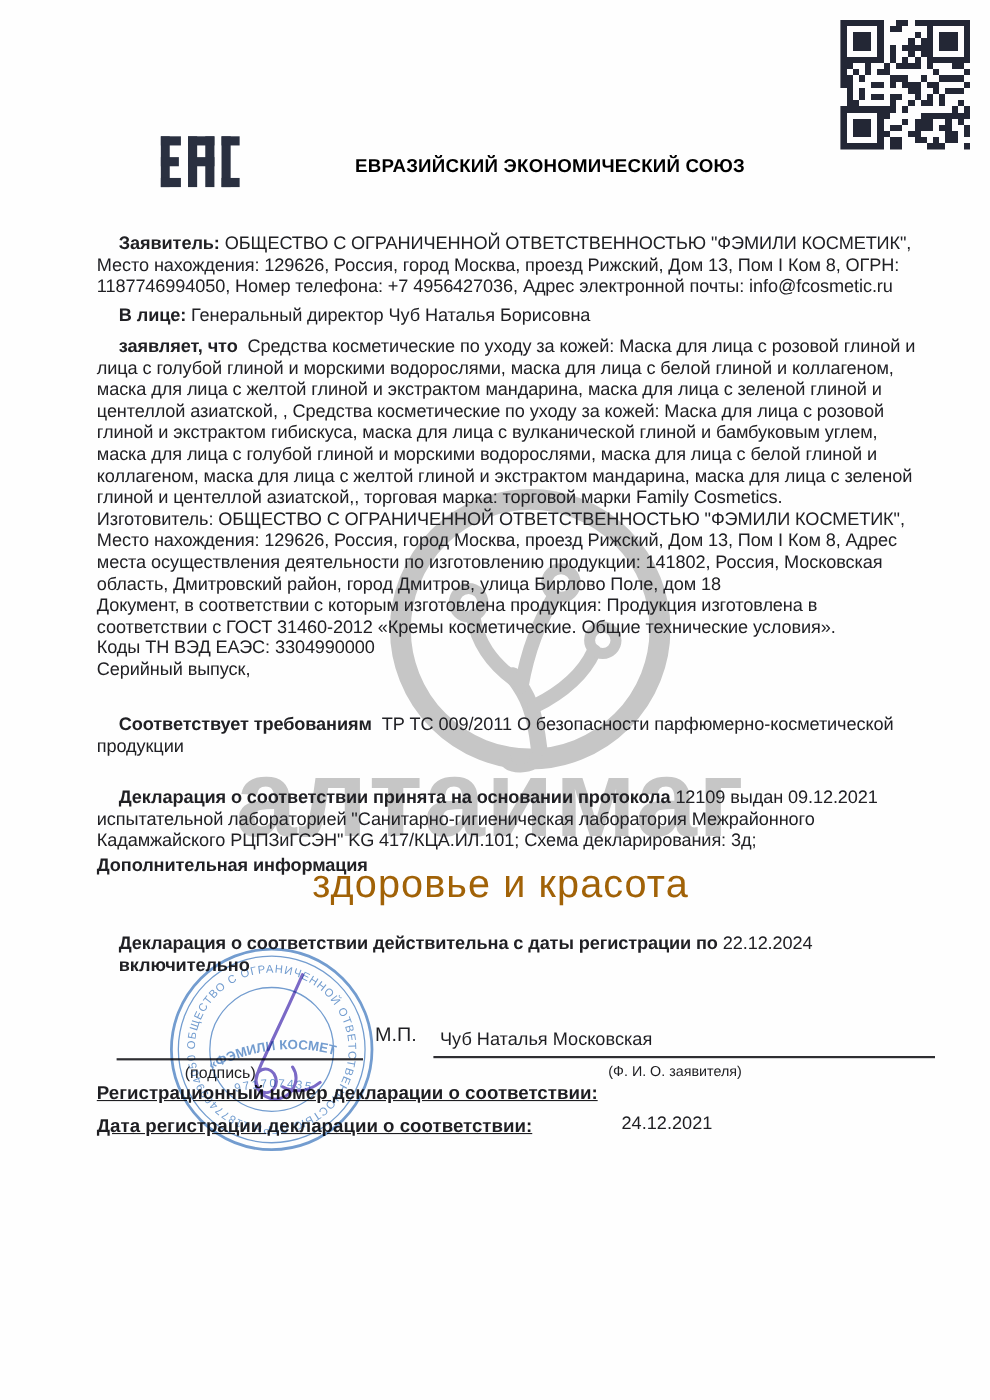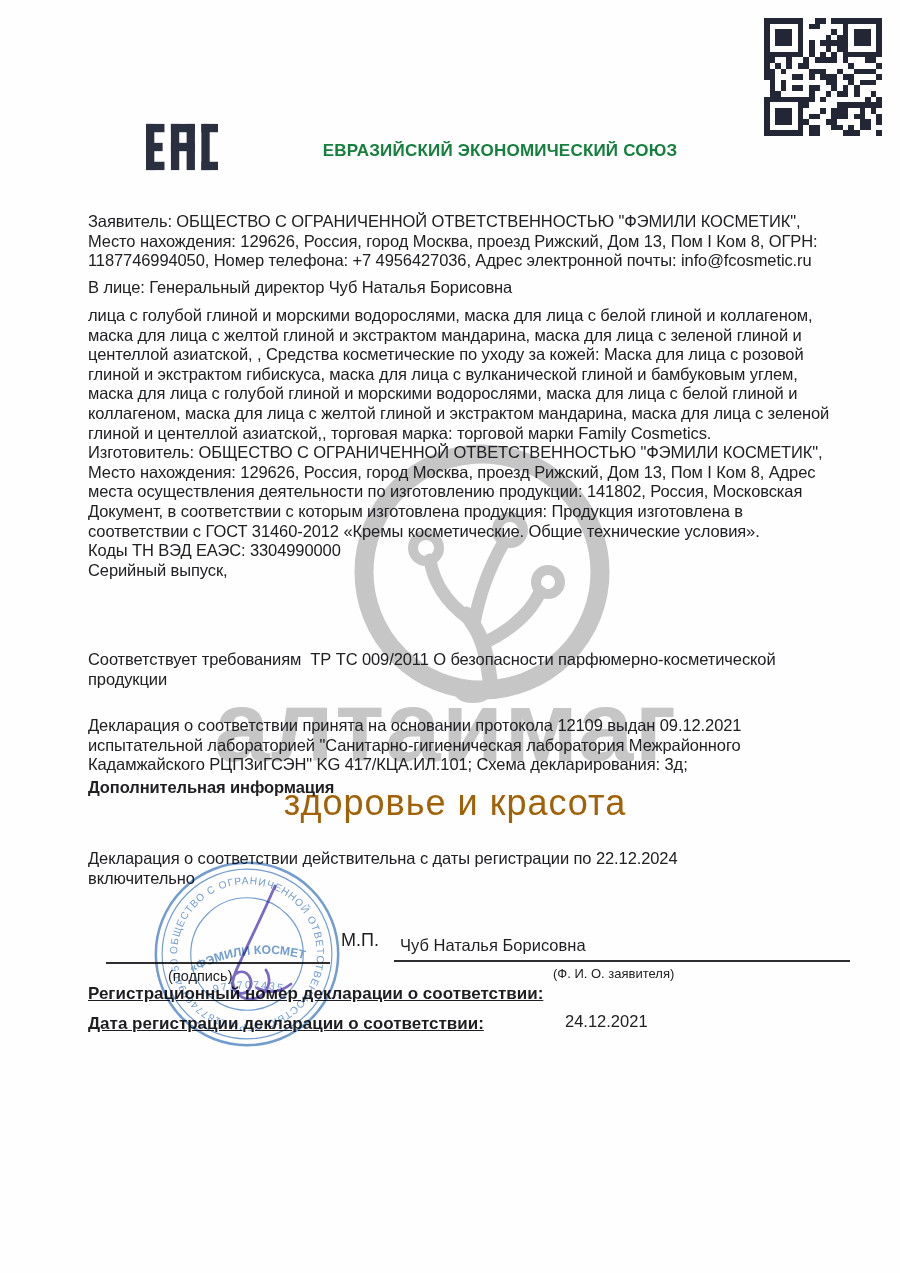--- a/index.html
+++ b/index.html
@@ -2,25 +2,25 @@
 <html><head>
 <meta charset="utf-8">
 <style>
   html,body{margin:0;padding:0;background:#ffffff;}
   #doc{position:relative;width:900px;height:1273px;background:#fefefe;overflow:hidden;
        font-family:"Liberation Sans",sans-serif;color:#1e1e22;}
   
   .eac{position:absolute;left:146px;top:118px;width:72px;height:58px;}
   .qr{position:absolute;left:764px;top:18px;width:118px;height:118px;}
   .title{position:absolute;left:180px;width:640px;text-align:center;font-weight:700;
-         font-size:17px;letter-spacing:.2px;color:#15803d;white-space:nowrap;}
+         font-size:17px;letter-spacing:.2px;color:#000000;white-space:nowrap;}
   
   .block{position:absolute;left:88px;font-size:16.5px;line-height:19.6px;
          letter-spacing:-.1px;white-space:nowrap;color:#202024;}
-  .block b{font-weight:400;}
+  .block b{font-weight:700;margin-left:20px;}
   .bold{font-weight:700;}
   
   .wm-logo{position:absolute;left:340px;top:442px;width:278px;height:268px;}
   .wm-word{position:absolute;left:214px;top:676px;font-size:100px;font-weight:700;
            color:#c6c6c6;letter-spacing:1px;line-height:1;white-space:nowrap;}
   .wm-sub{position:absolute;left:240px;top:782px;width:430px;text-align:center;
           font-size:36px;color:#a16207;letter-spacing:1px;white-space:nowrap;}
   
   .mp{position:absolute;left:341px;top:930px;font-size:18px;font-weight:400;}
   .applicant-name{position:absolute;left:400px;top:936px;font-size:16.5px;}
@@ -313,30 +313,32 @@
 
   <div class="block" style="top:212px">
       <div><b>Заявитель:</b><span> ОБЩЕСТВО С ОГРАНИЧЕННОЙ ОТВЕТСТВЕННОСТЬЮ "ФЭМИЛИ КОСМЕТИК",</span></div>
       <div>Место нахождения: 129626, Россия, город Москва, проезд Рижский, Дом 13, Пом I Ком 8, ОГРН:</div>
       <div>1187746994050, Номер телефона: +7 4956427036, Адрес электронной почты: info@fcosmetic.ru</div>
     </div>
   <div class="block" style="top:278px">
       <div><b>В лице:</b><span> Генеральный директор Чуб Наталья Борисовна</span></div>
     </div>
   <div class="block" style="top:306px">
+      <div><b>заявляет, что</b><span>&nbsp; Средства косметические по уходу за кожей: Маска для лица с розовой глиной и</span></div>
       <div>лица с голубой глиной и морскими водорослями, маска для лица с белой глиной и коллагеном,</div>
       <div>маска для лица с желтой глиной и экстрактом мандарина, маска для лица с зеленой глиной и</div>
       <div>центеллой азиатской, , Средства косметические по уходу за кожей: Маска для лица с розовой</div>
       <div>глиной и экстрактом гибискуса, маска для лица с вулканической глиной и бамбуковым углем,</div>
       <div>маска для лица с голубой глиной и морскими водорослями, маска для лица с белой глиной и</div>
       <div>коллагеном, маска для лица с желтой глиной и экстрактом мандарина, маска для лица с зеленой</div>
       <div>глиной и центеллой азиатской,, торговая марка: торговой марки Family Cosmetics.</div>
       <div>Изготовитель: ОБЩЕСТВО С ОГРАНИЧЕННОЙ ОТВЕТСТВЕННОСТЬЮ "ФЭМИЛИ КОСМЕТИК",</div>
       <div>Место нахождения: 129626, Россия, город Москва, проезд Рижский, Дом 13, Пом I Ком 8, Адрес</div>
       <div>места осуществления деятельности по изготовлению продукции: 141802, Россия, Московская</div>
+      <div>область, Дмитровский район, город Дмитров, улица Бирлово Поле, дом 18</div>
       <div>Документ, в соответствии с которым изготовлена продукция: Продукция изготовлена в</div>
       <div>соответствии с ГОСТ 31460-2012 «Кремы косметические. Общие технические условия».</div>
       <div>Коды ТН ВЭД ЕАЭС: 3304990000</div>
       <div>Серийный выпуск,</div>
     </div>
   <div class="block" style="top:650px">
       <div><b>Соответствует требованиям</b><span>&nbsp; ТР ТС 009/2011 О безопасности парфюмерно-косметической</span></div>
       <div>продукции</div>
     </div>
   <div class="block" style="top:716px">
@@ -344,21 +346,21 @@
       <div>испытательной лабораторией "Санитарно-гигиеническая лаборатория Межрайонного</div>
       <div>Кадамжайского РЦПЗиГСЭН" KG 417/КЦА.ИЛ.101; Схема декларирования: 3д;</div>
     </div>
   <div class="block bold" style="top:778px">Дополнительная информация</div>
   <div class="block" style="top:849px">
       <div><b>Декларация о соответствии действительна с даты регистрации по</b><span> 22.12.2024</span></div>
       <div><b>включительно</b></div>
     </div>
 
   <div class="mp">М.П.</div>
-  <div class="applicant-name">Чуб Наталья Борисовна</div>
+  <div class="applicant-name">Чуб Наталья Московская</div>
   <div class="sig-line left"></div>
   <div class="sig-line right"></div>
   <div class="caption sig">(подпись)</div>
   <div class="caption fio">(Ф. И. О. заявителя)</div>
 
   <div class="reg-label" style="top:984px">Регистрационный номер декларации о соответствии:</div>
   <div class="reg-label" style="top:1014px">Дата регистрации декларации о соответствии:</div>
   <div class="reg-value" style="top:1012px">24.12.2021</div>
 
   <svg class="stamp" viewBox="0 0 200 200" fill="none">

